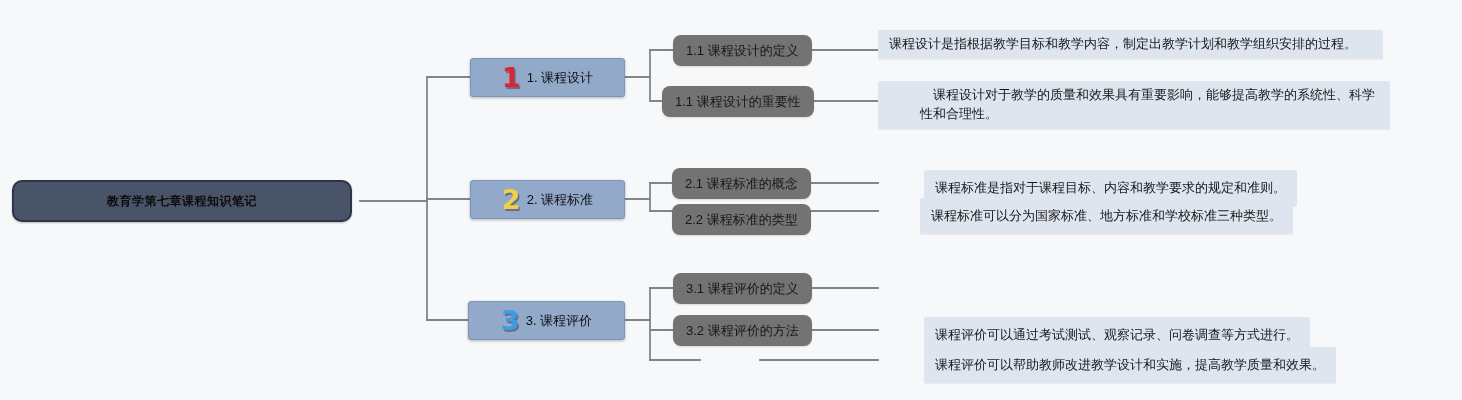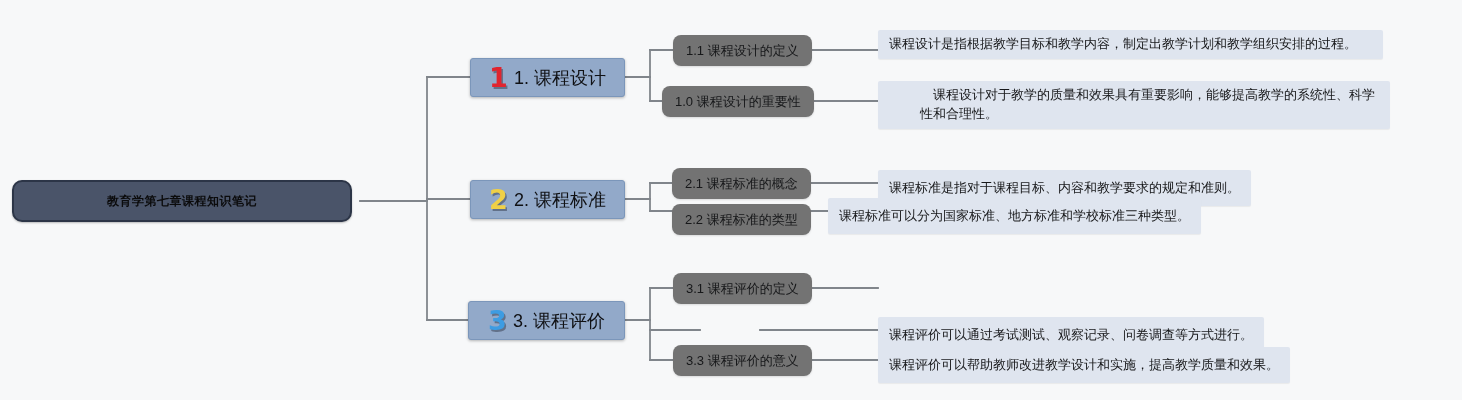--- a/index.html
+++ b/index.html
@@ -46,21 +46,21 @@
     border-radius: 3px;
     display: flex; align-items: center; justify-content: center;
     gap: 6px;
     box-shadow: 0 1px 3px rgba(0,0,0,0.28);
   }
   .branch-num {
     font-size: 27px; font-weight: 800; line-height: 1;
     text-shadow: 1.5px 1.5px 0 rgba(40,45,60,0.45);
     font-family: "DejaVu Sans", sans-serif;
   }
-  .branch-title { font-size: 18px; color: #101114; }
+  .branch-title { font-size: 13px; color: #101114; }
 
   .node-sub {
     height: 31px;
     background: #737373;
     border-radius: 8px;
     display: flex; align-items: center;
     padding: 0 13px;
     font-size: 13px; color: #17181a;
     white-space: nowrap;
     box-shadow: 0 1px 2px rgba(0,0,0,0.12);
@@ -71,20 +71,21 @@
     border-radius: 2px;
     padding: 5px 11px;
     font-size: 13px; color: #17181a;
     line-height: 1.45;
     box-shadow: 0 1px 1px rgba(0,0,0,0.06);
   }
   .node-desc.oneline {
     white-space: nowrap;
     height: 36px; display: flex; align-items: center;
     padding: 0 11px;
+    margin-left: 46px;
   }
   .node-desc.twoline { width: 505px; }
 </style>
 </head>
 <body>
 
 <div class="canvas">
 
   <svg class="connectors" viewBox="0 0 1462 400">
 
@@ -118,35 +119,35 @@
     <path d="M760 360 H878"></path>
   </svg>
 
   <div class="node node-root">教育学第七章课程知识笔记</div>
 
   <div class="node node-branch" style="left:470px; top:58px;">
     <span class="branch-num" style="color: rgb(224, 36, 47);">1</span>
     <span class="branch-title">1. 课程设计</span>
   </div>
   <div class="node node-sub" style="left:673px; top:35px;">1.1 课程设计的定义</div>
-  <div class="node node-sub" style="left:662px; top:86px;">1.0 课程设计的重要性</div>
+  <div class="node node-sub" style="left:662px; top:86px;">1.1 课程设计的重要性</div>
   <div class="node node-desc twoline" style="left:878px; top:30px;">课程设计是指根据教学目标和教学内容，制定出教学计划和教学组织安排的过程。</div>
   <div class="node node-desc twoline" style="left:878px; top:81px; width:512px;padding-left:42px;">　课程设计对于教学的质量和效果具有重要影响，能够提高教学的系统性、科学性和合理性。</div>
 
   <div class="node node-branch" style="left:470px; top:180px;">
     <span class="branch-num" style="color: rgb(240, 208, 70);">2</span>
     <span class="branch-title">2. 课程标准</span>
   </div>
   <div class="node node-sub" style="left:672px; top:168px;">2.1 课程标准的概念</div>
   <div class="node node-sub" style="left:672px; top:196px;margin-top:8px;">2.2 课程标准的类型</div>
   <div class="node node-desc oneline" style="left:878px; top:170px;">课程标准是指对于课程目标、内容和教学要求的规定和准则。</div>
-  <div class="node node-desc oneline" style="left:828px; top:198px;">课程标准可以分为国家标准、地方标准和学校标准三种类型。</div>
+  <div class="node node-desc oneline" style="left:874px; top:198px;">课程标准可以分为国家标准、地方标准和学校标准三种类型。</div>
 
   <div class="node node-branch" style="left:468px; top:301px; width:157px;">
     <span class="branch-num" style="color: rgb(61, 156, 226);">3</span>
     <span class="branch-title">3. 课程评价</span>
   </div>
   <div class="node node-sub" style="left:673px; top:273px;">3.1 课程评价的定义</div>
-  <div class="node node-sub" style="left:673px; top:345px;">3.3 课程评价的意义</div>
+  <div class="node node-sub" style="left:673px; top:315px;">3.2 课程评价的方法</div>
   <div class="node node-desc oneline" style="left:878px; top:317px;">课程评价可以通过考试测试、观察记录、问卷调查等方式进行。</div>
   <div class="node node-desc oneline" style="left:878px; top:347px;">课程评价可以帮助教师改进教学设计和实施，提高教学质量和效果。</div>
 
 </div>
 
 </body></html>

